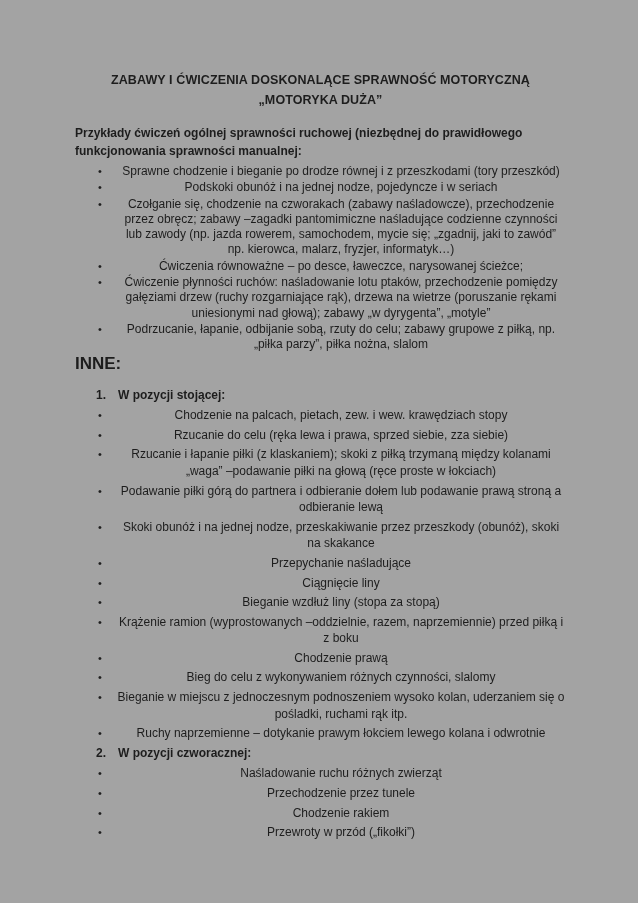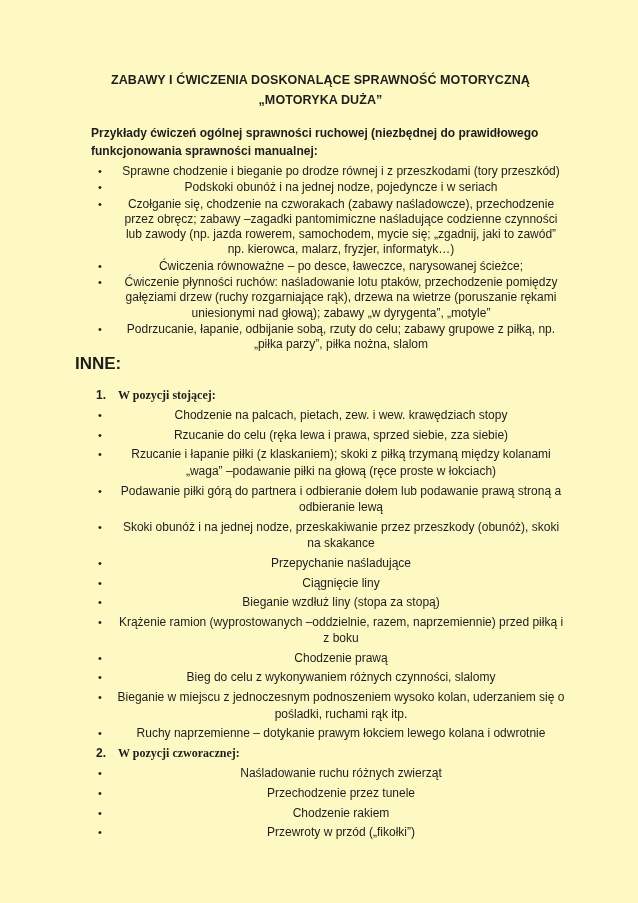--- a/index.html
+++ b/index.html
@@ -12,34 +12,34 @@
     height: 903px;
     font-family: "Liberation Sans", "DejaVu Sans", sans-serif;
     color: #1d1d1d;
     -webkit-font-smoothing: antialiased;
   }
   .page {
     box-sizing: border-box;
     width: 638px;
     height: 903px;
     padding: 70px 72px 30px 75px;
-    background: #fef9c3;
+    background: #a3a3a3;
     overflow: hidden;
   }
   .doc-title {
     margin: 0 0 15px 0;
     font-size: 12.5px;
     font-weight: bold;
     text-align: center;
     line-height: 20px;
     letter-spacing: 0.1px;
   }
   .title-line { display: block; }
   .intro {
-    margin: 0 0 4px 16px;
+    margin: 0 0 4px 0;
     font-size: 12px;
     font-weight: bold;
     line-height: 17.5px;
   }
   ul.list {
     list-style: none;
     margin: 0;
     padding: 0;
     font-size: 12px;
   }
@@ -69,21 +69,21 @@
   }
   .section-heading {
     display: flex;
     margin-left: 21px;
     font-size: 12px;
     font-weight: bold;
     line-height: 16.6px;
     margin-bottom: 4px;
   }
   .sec-num { flex: 0 0 22px; }
-  .sec-title { flex: 1 1 auto; font-family: Liberation Serif, serif; }
+  .sec-title { flex: 1 1 auto; }
 </style>
 </head>
 <body>
 
 <div class="page">
 
   <h1 class="doc-title">
     <span class="title-line">ZABAWY I ĆWICZENIA DOSKONALĄCE SPRAWNOŚĆ MOTORYCZNĄ</span>
     <span class="title-line">„MOTORYKA DUŻA”</span>
   </h1>

